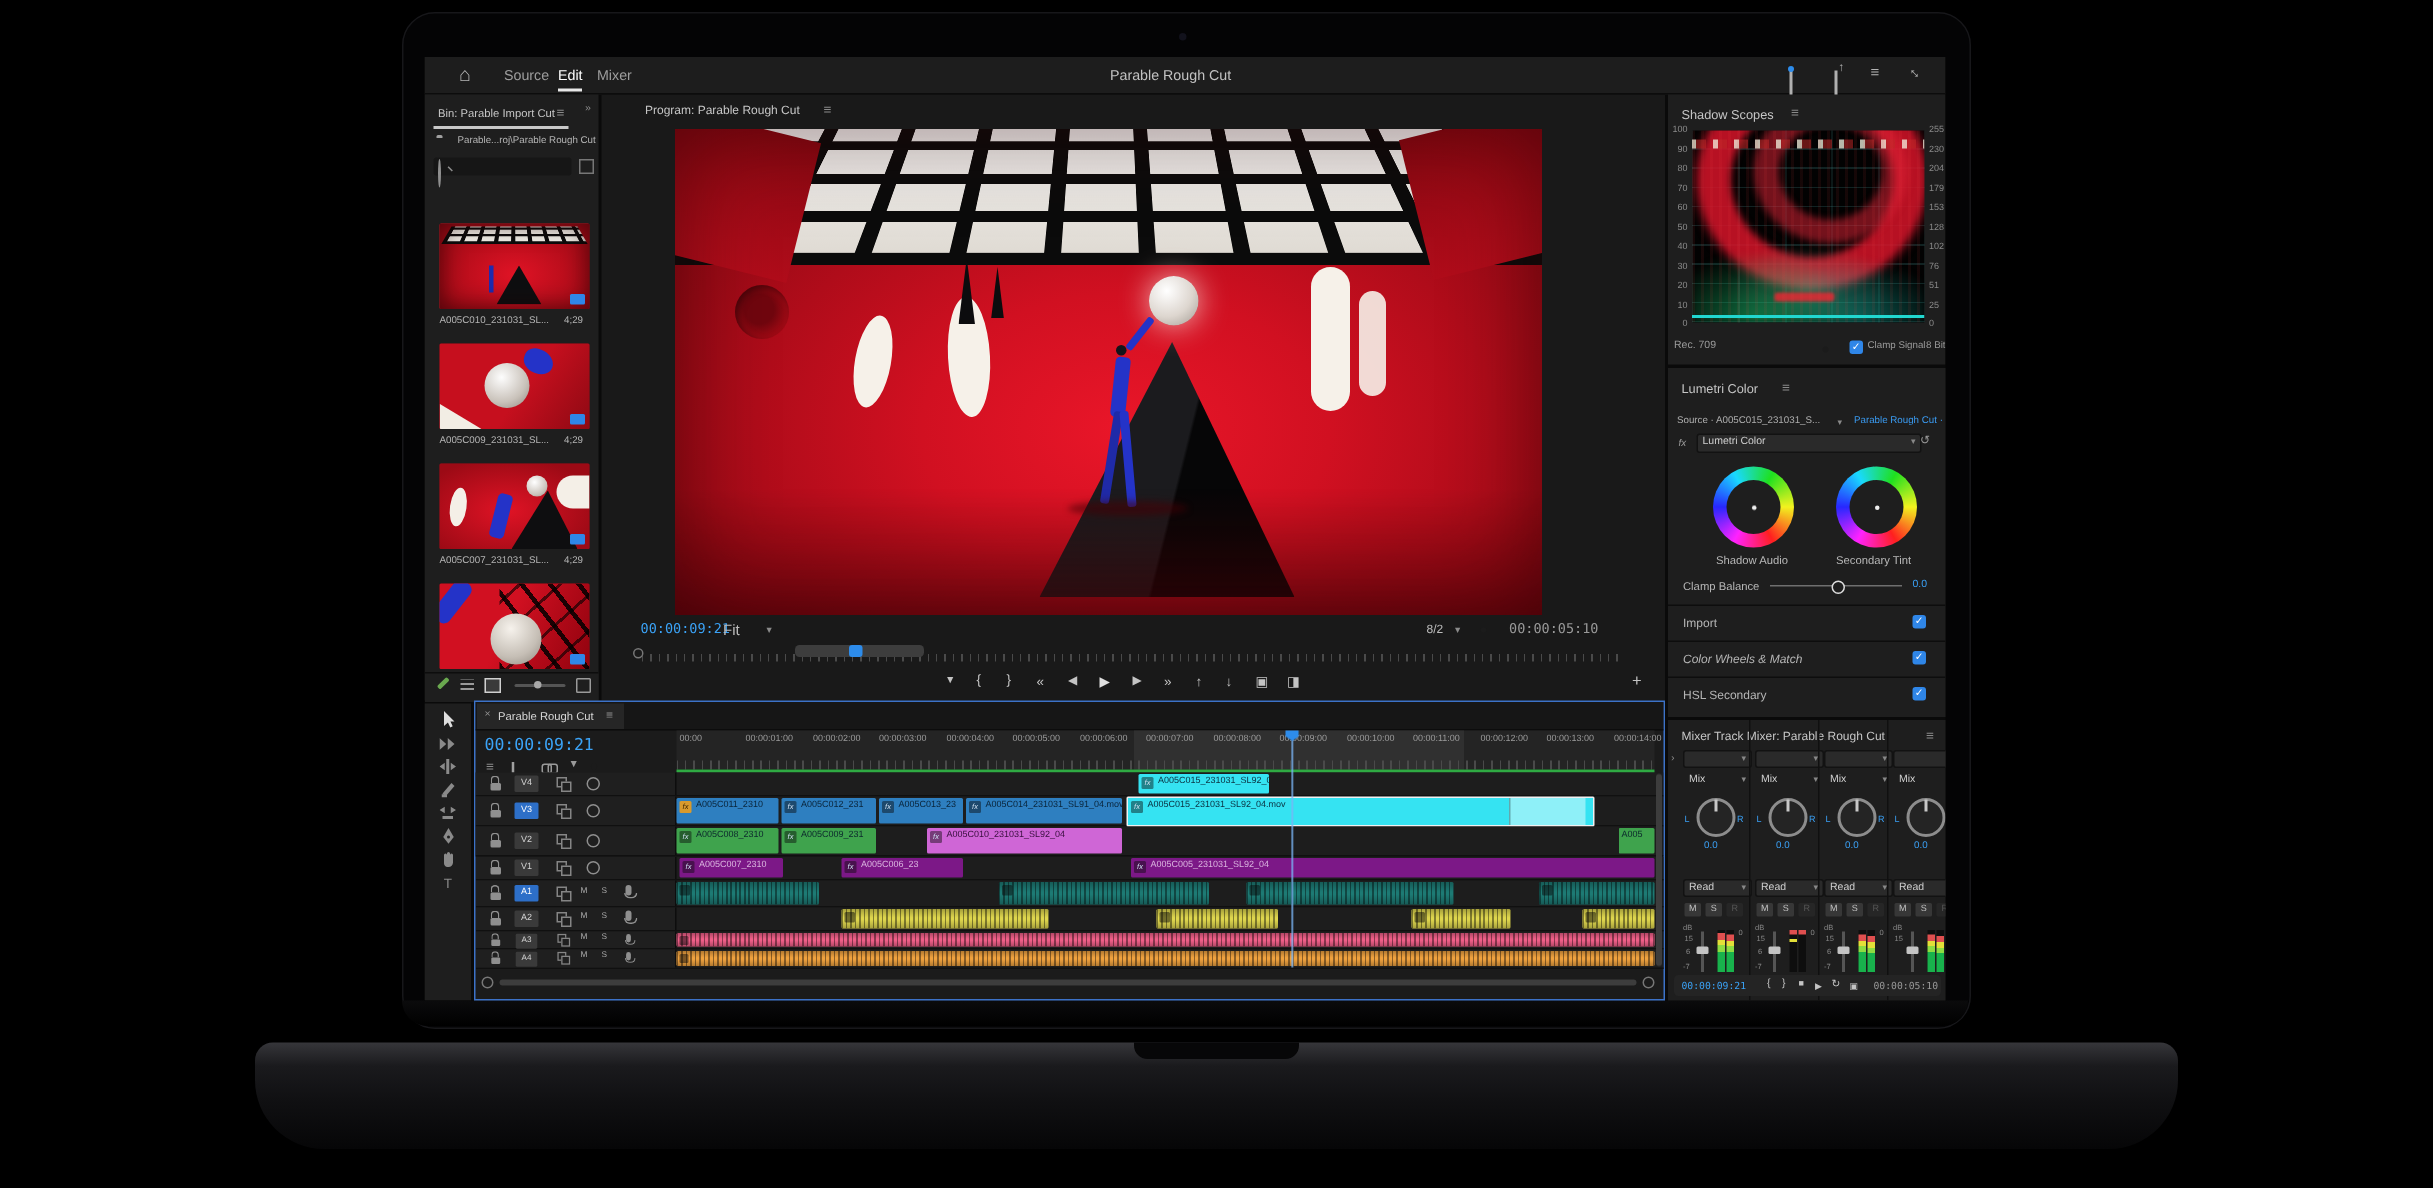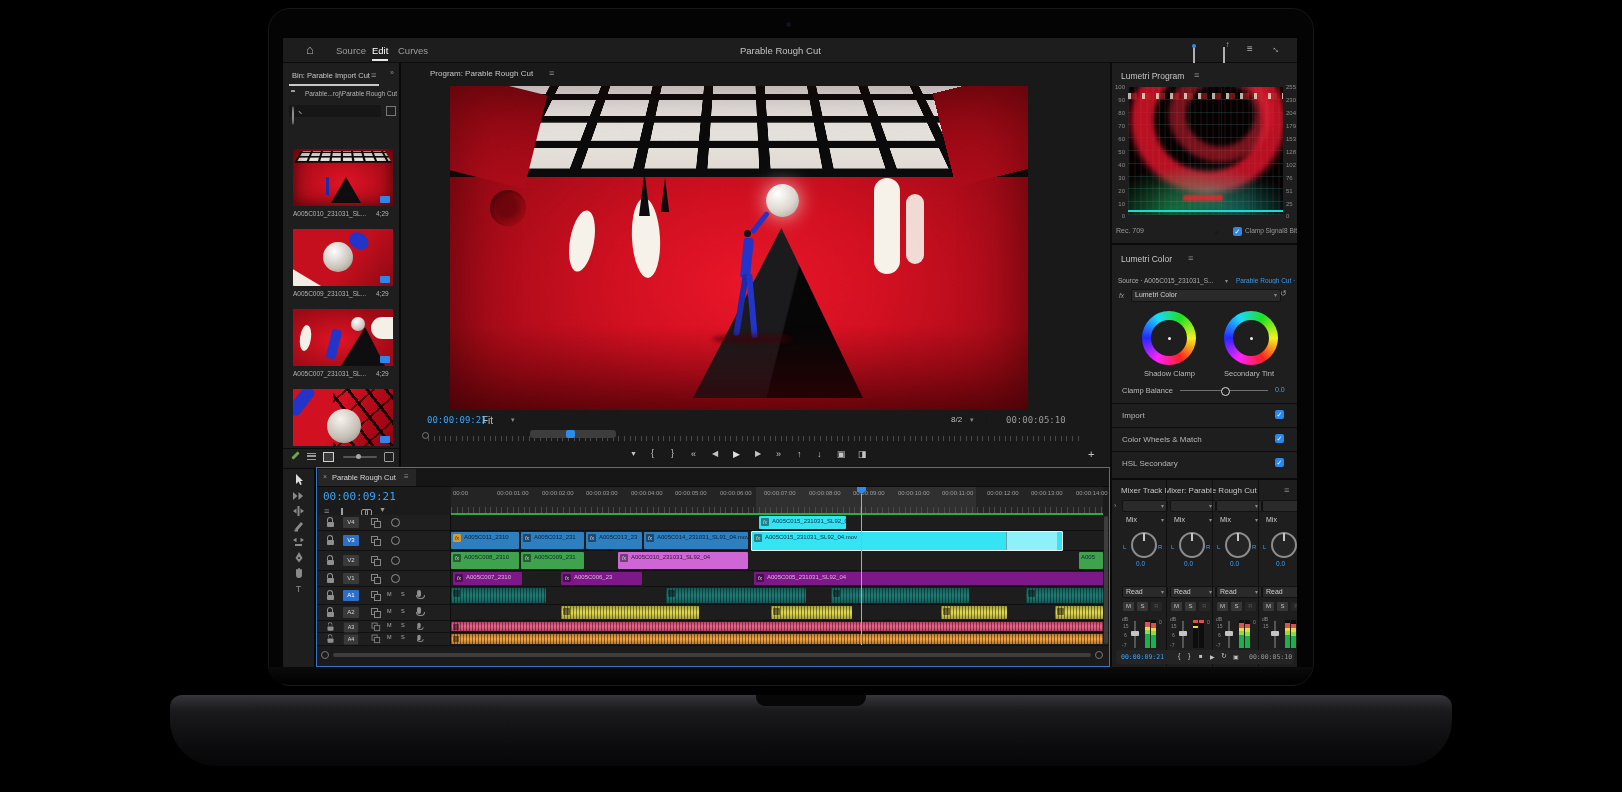--- a/index.html
+++ b/index.html
@@ -132,21 +132,21 @@
   <div class="a" id="base"></div>
   <div class="a" id="base-notch"></div>
 
   <div class="a" id="screen">
 
     
     <div class="a" id="topbar" style="left:0;top:0;"></div>
     <span class="a tb-icon" style="left:23px;top:4px;font-size:13px;">⌂</span>
     <span class="a appmenu" style="left:53px;top:7px;">Source</span>
     <span class="a appmenu active" style="left:89px;top:7px;">Edit</span>
-    <span class="a appmenu" style="left:115px;top:7px;">Curves</span>
+    <span class="a appmenu" style="left:115px;top:7px;">Mixer</span>
     <span class="a nw" id="apptitle" style="left:457px;top:7px;">Parable Rough Cut</span>
     <span class="a ws-ic" style="left:910px;top:8px;"></span>
     <span class="a share-ic" style="left:938px;top:9px;"></span>
     <span class="a tb-icon" style="left:964px;top:5px;">≡</span>
     <span class="a tb-icon" style="left:989px;top:5px;transform:rotate(45deg);">↔</span>
 
     
     <div class="panel" style="left:0;top:25px;width:116px;height:404px;">
       <span class="a ptitle nw" style="left:9px;top:8px;font-size:7.5px;">Bin: Parable Import Cut</span>
       <span class="a hamb" style="left:88px;top:7px;">≡</span>
@@ -274,21 +274,21 @@
     <span class="a tr-ic" style="left:493px;top:411px;">»</span>
     <span class="a tr-ic" style="left:514px;top:411px;">↑</span>
     <span class="a tr-ic" style="left:534px;top:411px;">↓</span>
     <span class="a tr-ic" style="left:554px;top:411px;">▣</span>
     <span class="a tr-ic" style="left:575px;top:411px;">◨</span>
     <span class="a tr-ic" style="left:805px;top:410px;font-size:11px;">+</span>
 
     
     
     <div class="panel" style="left:829px;top:25px;width:185px;height:180px;">
-      <span class="a ptitle nw" style="left:9px;top:8px;">Lumetri Program</span>
+      <span class="a ptitle nw" style="left:9px;top:8px;">Shadow Scopes</span>
       <span class="a hamb" style="left:82px;top:7px;">≡</span>
       <span class="a" style="left:4px;top:164px;font-size:7px;color:#9a9a9a;">Rec. 709</span>
       <span class="a wrench" style="left:106px;top:169px;"></span>
       <span class="cbx" style="left:121px;top:164px;">✓</span>
       <span class="a" style="left:133px;top:164px;font-size:6.5px;color:#9a9a9a;">Clamp Signal</span>
       <span class="a" style="left:172px;top:164px;font-size:6.5px;color:#9a9a9a;">8 Bit</span>
       
     </div>
     
     <span class="a axis" style="left:830px;top:46px;width:12px;text-align:right;">100</span>
@@ -331,32 +331,32 @@
       <span class="a nw" style="left:6px;top:32px;font-size:6.5px;color:#adadad;">Source · A005C015_231031_S...</span>
       <span class="a chev" style="left:113px;top:32px;font-size:6px;">▾</span>
       <span class="a nw" style="left:124px;top:32px;font-size:6.5px;color:#3a9af0;max-width:60px;overflow:hidden;">Parable Rough Cut · A005C0...</span>
       <span class="a" style="left:7px;top:47px;font-size:6.5px;font-style:italic;color:#9a9a9a;">fx</span>
       <div class="dd" style="left:19px;top:44px;width:142px;height:11px;">
         <span>Lumetri Color</span><span class="c">▾</span>
       </div>
       <span class="a" style="left:168px;top:44px;font-size:8px;color:#999;">↺</span>
       <div class="wheel" style="left:30px;top:66px;"></div>
       <div class="wheel" style="left:112px;top:66px;"></div>
-      <span class="a lbl" style="left:32px;top:124px;">Shadow Clamp</span>
+      <span class="a lbl" style="left:32px;top:124px;">Shadow Audio</span>
       <span class="a lbl" style="left:112px;top:124px;">Secondary Tint</span>
       <span class="a lbl" style="left:10px;top:141px;">Clamp Balance</span>
       <div class="a" style="left:68px;top:145px;width:88px;height:1px;background:#6f6f6f;">
         <div class="a" style="left:41px;top:-3px;width:7px;height:7px;border-radius:50%;border:1px solid #ddd;background:#1e1e1e;"></div>
       </div>
       <span class="a blue" style="left:163px;top:141px;font-size:7px;">0.0</span>
       <div class="a" style="left:0;top:158px;width:185px;height:1px;background:#0d0d0d;"></div>
       <span class="a secrow" style="left:10px;top:166px;">Import</span>
       <span class="cbx" style="left:163px;top:165px;">✓</span>
       <div class="a" style="left:0;top:182px;width:185px;height:1px;background:#0d0d0d;"></div>
-      <span class="a secrow" style="left:10px;top:190px;">Color Wheels &amp; Match</span>
+      <span class="a secrow" style="left:10px;top:190px;font-style:italic;">Color Wheels &amp; Match</span>
       <span class="cbx" style="left:163px;top:189px;">✓</span>
       <div class="a" style="left:0;top:206px;width:185px;height:1px;background:#0d0d0d;"></div>
       <span class="a secrow" style="left:10px;top:214px;">HSL Secondary</span>
       <span class="cbx" style="left:163px;top:213px;">✓</span>
     </div>
 
     
     <div class="panel" style="left:829px;top:442px;width:185px;height:187px;">
       <span class="a ptitle nw" style="left:9px;top:6px;font-size:8px;">Mixer Track Mixer: Parable Rough Cut</span>
       <span class="a hamb" style="left:172px;top:5px;">≡</span>

